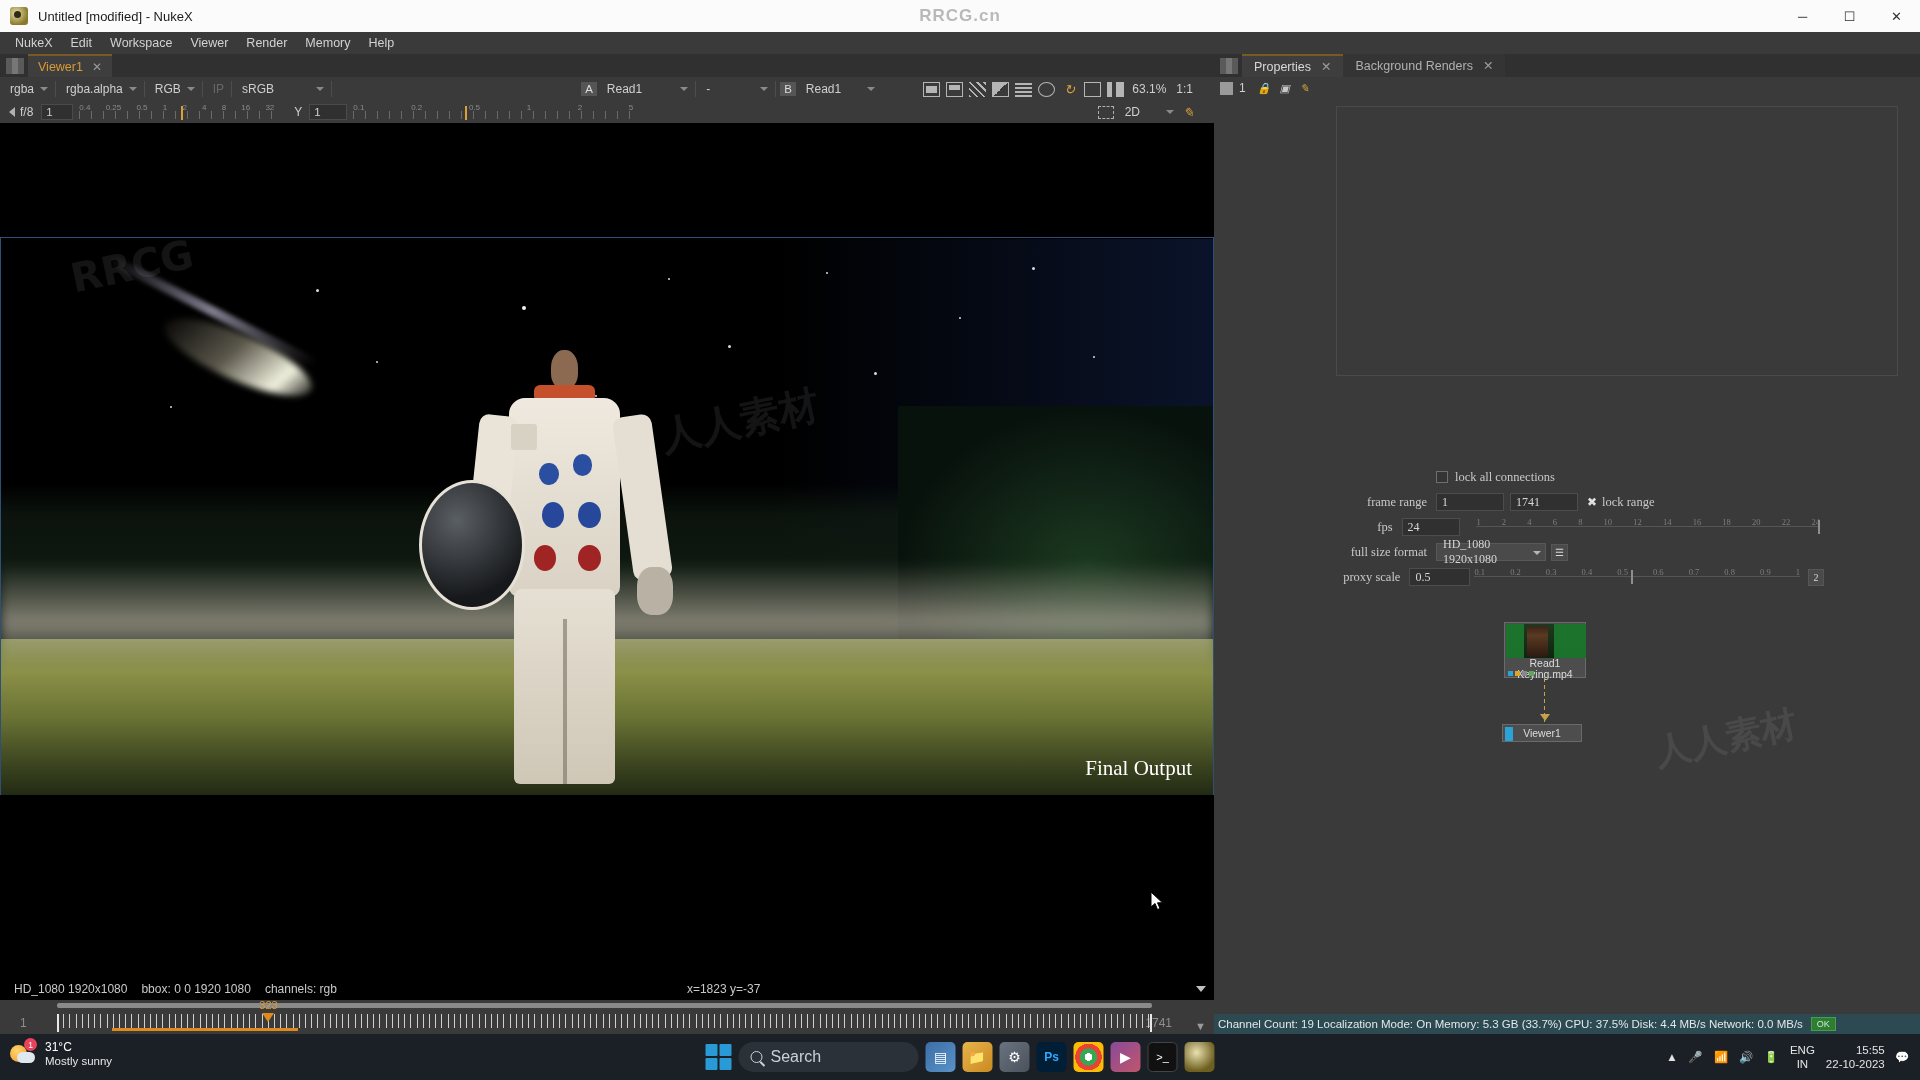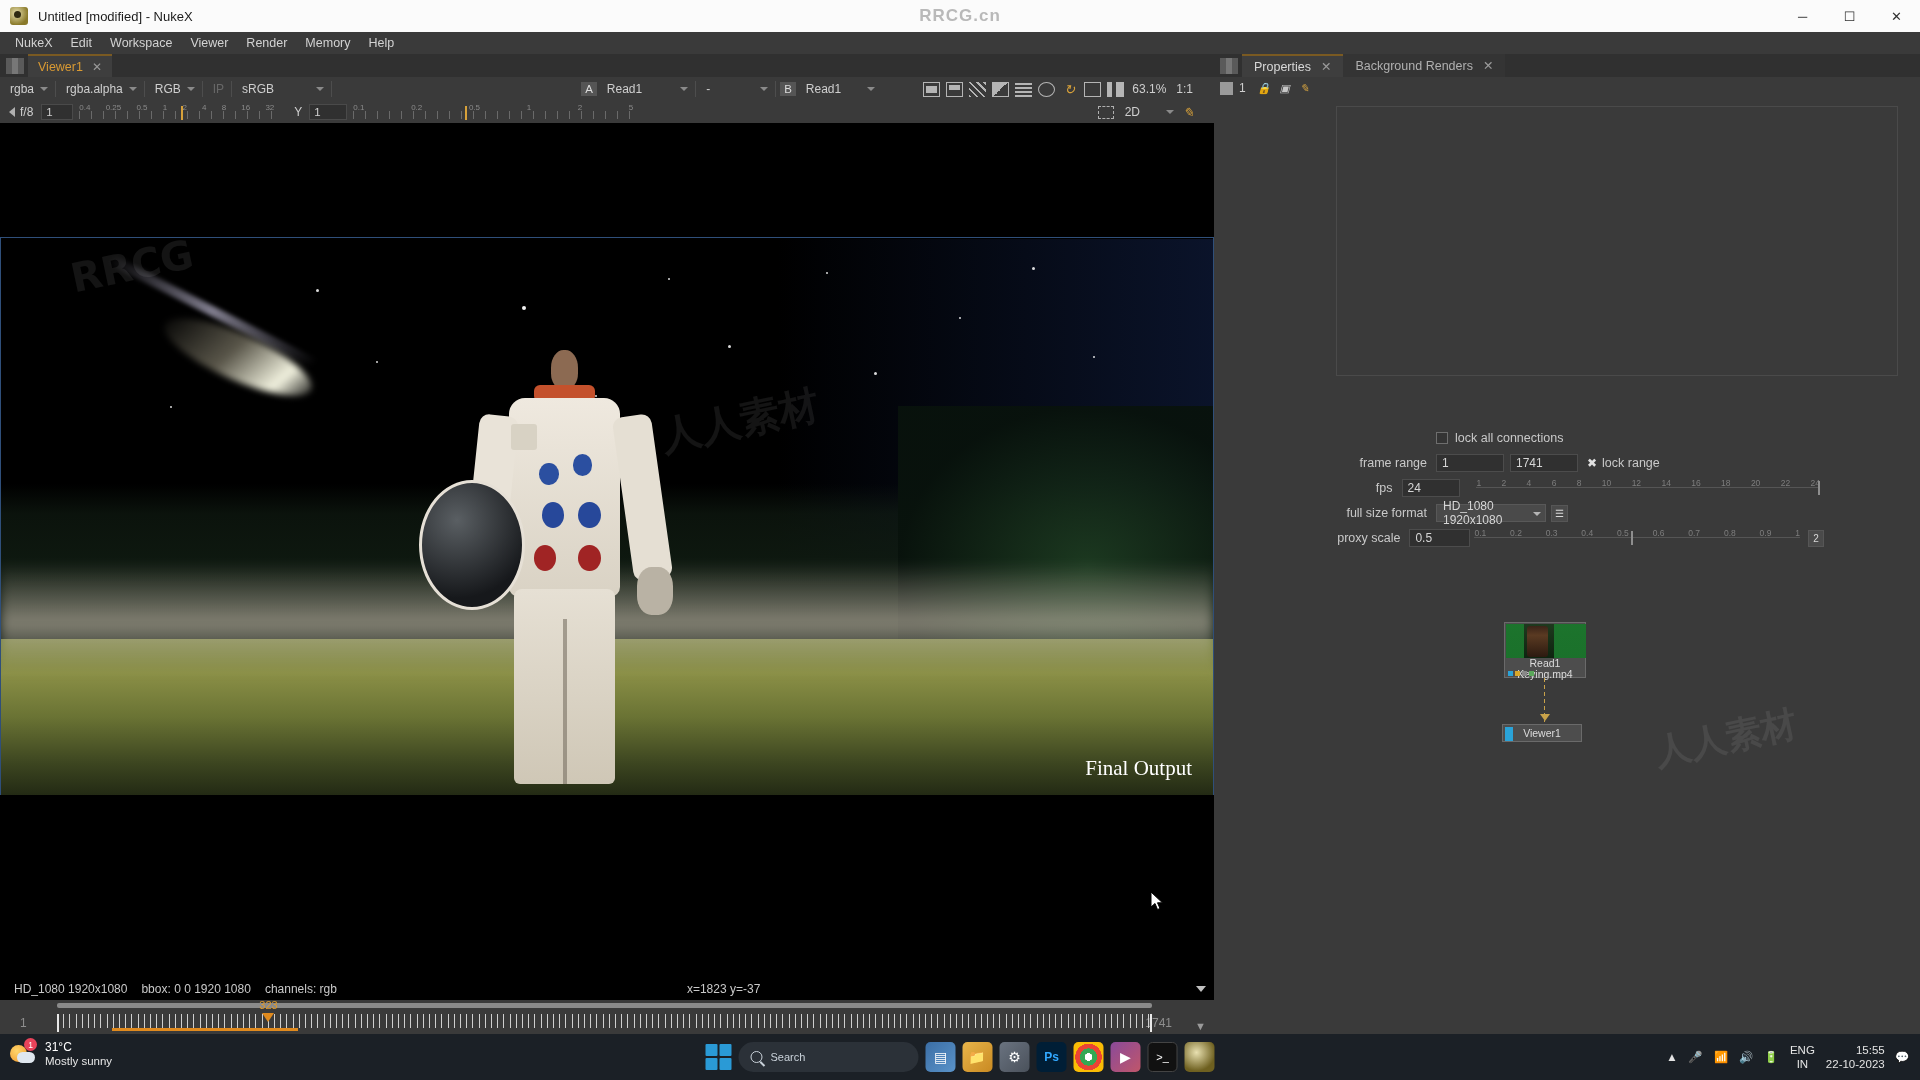--- a/index.html
+++ b/index.html
@@ -194,21 +194,21 @@
   .rtab.inactive { background:#343434; color:#b0b0b0; }
 
   .prop-head { position:absolute; left:0; top:23px; width:706px; height:22px; background:#3a3a3a;
     display:flex; align-items:center; padding-left:6px; gap:6px; }
   .ph-sw { width:13px;height:13px;background:#9a9a9a; }
   .ph-num { color:#cfcfcf; font-size:12px; margin-right:6px; }
   .ph-ic { width:14px;height:13px; color:#c7c7c7; font-size:11px; display:flex;align-items:center;justify-content:center; }
 
   .prop-panel { position:absolute; left:122px; top:52px; width:562px; height:270px;
     background:#3a3a3a; border:1px solid #4a4a4a; }
-  .prop-rows { position:absolute; left:0; top:373px; width:612px; }
+  .prop-rows { position:absolute; left:0; top:412px; width:612px;font-family:Liberation Serif, serif; }
   .prow { display:flex; align-items:center; height:22px; margin-bottom:3px; }
   .plabel { width:222px; text-align:right; padding-right:9px; color:#c9c9c9; font-size:12.5px; }
   .pinput { background:#303030; border:1px solid #4c4c4c; height:18px; color:#d6d6d6; font-size:12px;
     padding:0 5px; display:flex; align-items:center; }
   .pcheck { width:12px;height:12px;border:1px solid #6e6e6e;background:#343434; }
   .pcombo { background:#4a4a4a; border:1px solid #585858; height:18px; color:#d6d6d6; font-size:12px;
     padding:0 16px 0 6px; display:flex; align-items:center; position:relative; }
   .pcombo::after { content:""; position:absolute; right:4px; top:7px; width:0;height:0;
     border-left:4px solid transparent;border-right:4px solid transparent;border-top:4px solid #b5b5b5; }
   .xmark { color:#e2e2e2; font-size:12px; margin-right:5px; }
@@ -262,21 +262,21 @@
   .tb-center { position:absolute; left:50%; top:0; transform:translateX(-50%); height:46px;
     display:flex; align-items:center; gap:7px; }
   .winbtn { width:26px;height:26px; display:grid; grid-template-columns:1fr 1fr; grid-template-rows:1fr 1fr;
     gap:2.5px; }
   .winbtn i { background:#2a9ad6; display:block; border-radius:1px; }
   .searchbox { width:180px;height:30px;background:#2b3138; border-radius:15px; display:flex;
     align-items:center; padding:0 12px; gap:8px; }
   .searchbox .mag { width:12px;height:12px;border:1.6px solid #c9d1d9;border-radius:50%; position:relative; }
   .searchbox .mag::after { content:""; position:absolute; right:-4px;bottom:-3px;width:6px;height:1.6px;
     background:#c9d1d9; transform:rotate(45deg); }
-  .searchbox span { color:#c9d1d9; font-size:11px; }
+  .searchbox span { color:#c9d1d9; font-size:16px; }
   .tb-ic { width:30px;height:30px; border-radius:5px; display:flex;align-items:center;justify-content:center;
     font-size:14px; color:#fff; }
   .tray { position:absolute; right:10px; top:0; height:46px; display:flex; align-items:center; gap:11px;
     color:#e4e4e4; font-size:11.5px; }
   .tray .clock { text-align:right; line-height:14px; font-size:11.5px; }
   .tray .lang { text-align:center; line-height:14px; font-size:11.5px; }
 
   .wmk { position:absolute; color:rgba(255,255,255,.08); font-size:40px; font-weight:bold;
     pointer-events:none; font-family:"DejaVu Sans", sans-serif; }
 </style>
@@ -665,20 +665,24 @@
       <div class="edge"></div>
       <div class="edge-arrow"></div>
       <div class="node-viewer">
         <span class="lt"></span>
         <span>Viewer1</span>
       </div>
       <div class="wmk" style="left:440px;top:120px;transform:rotate(-12deg);font-size:36px">人人素材</div>
     </div>
   </div>
 
+  <div class="statusbar">
+    <span class="txt">Channel Count: 19  Localization Mode: On  Memory: 5.3 GB (33.7%) CPU: 37.5% Disk: 4.4 MB/s Network: 0.0 MB/s</span>
+    <span class="ok-badge">OK</span>
+  </div>
 
   <div class="taskbar">
     <div class="weather">
       <div class="w-icon">
         <div class="w-sun"></div>
         <div class="w-cloud"></div>
         <div class="w-badge">1</div>
       </div>
       <div class="w-txt">
         <div class="t1">31°C</div>

